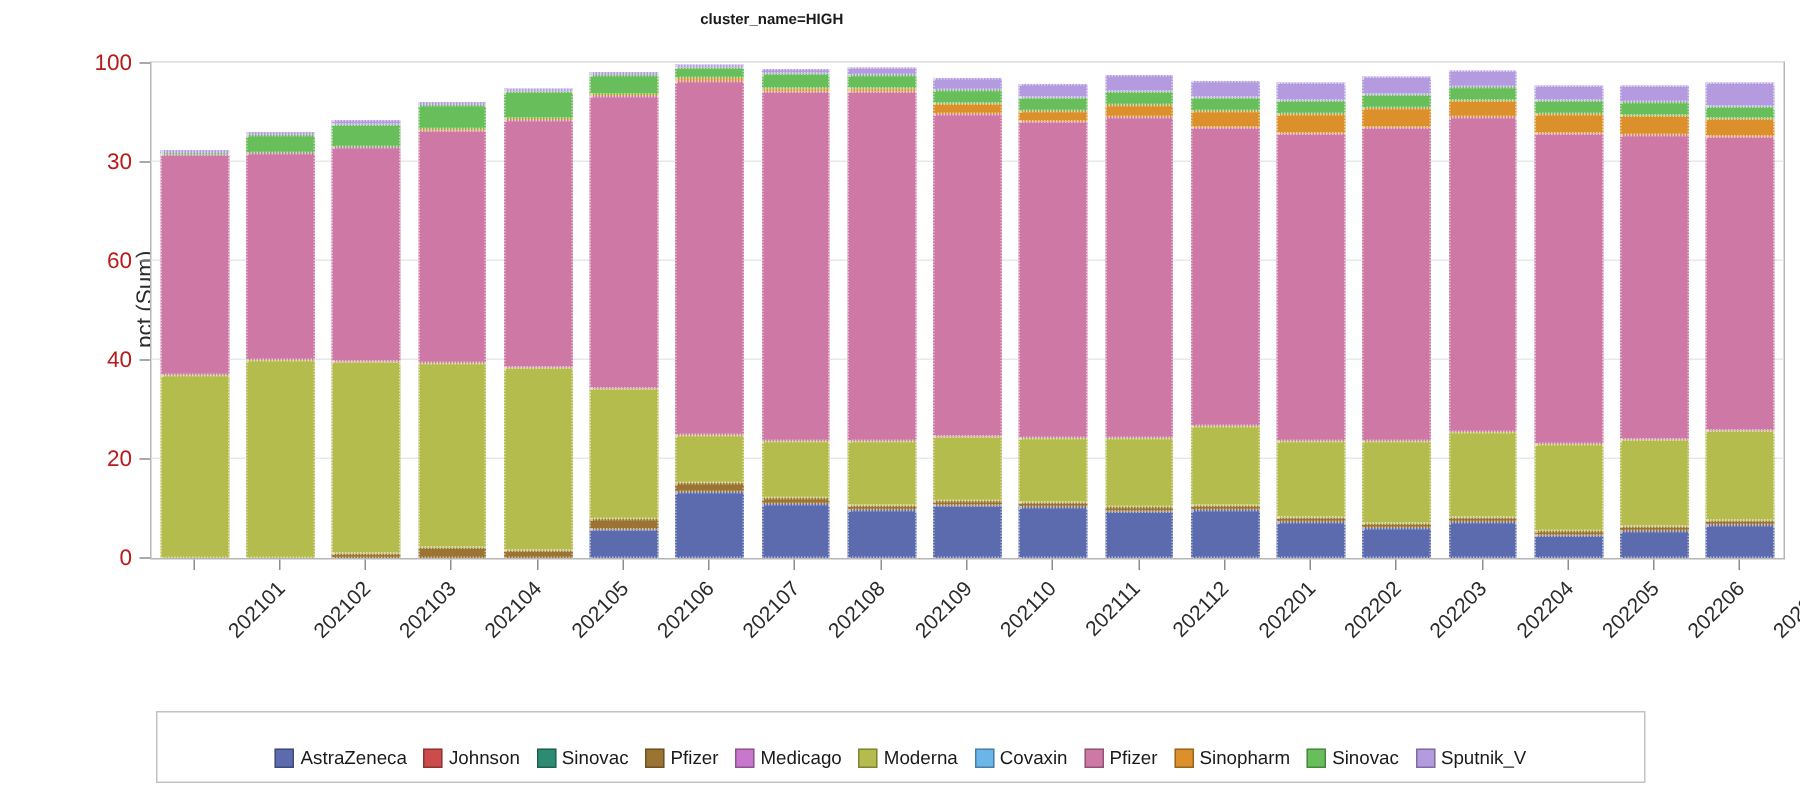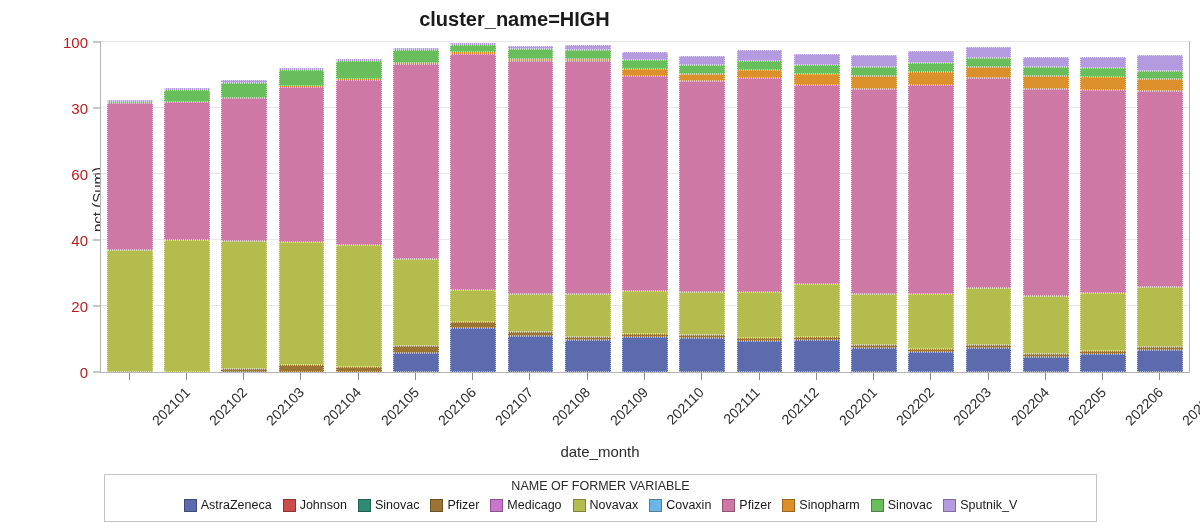--- a/index.html
+++ b/index.html
@@ -15,21 +15,21 @@
     background: #ffffff;
     overflow: hidden;
   }
   
   #chart-title {
     position: absolute;
     left: 0;
     top: 8px;
     width: 1029px;
     text-align: center;
-    font-size: 20px;
+    font-size: 10px;
     font-weight: bold;
     color: #1a1a1a;
     letter-spacing: 0px;
   }
   
   #plot-frame {
     position: absolute;
     left: 100px;
     top: 41px;
     width: 1090px;
@@ -455,24 +455,22 @@
       <div class="x-tick-label" style="left: 836.316px;">202203</div>
       <div class="x-tick-mark" style="left: 887.579px;"></div>
       <div class="x-tick-label" style="left: 893.579px;">202204</div>
       <div class="x-tick-mark" style="left: 944.842px;"></div>
       <div class="x-tick-label" style="left: 950.842px;">202205</div>
       <div class="x-tick-mark" style="left: 1002.11px;"></div>
       <div class="x-tick-label" style="left: 1008.11px;">202206</div>
       <div class="x-tick-mark" style="left: 1059.37px;"></div>
       <div class="x-tick-label" style="left: 1065.37px;">202207</div>
     </div>
-  <div id="x-axis-title">date_month</div>
 
   <div id="legend">
-    <div id="legend-title">NAME OF FORMER VARIABLE</div>
     <div id="legend-items">
         <div class="legend-item">
           <span class="legend-swatch" style="background: rgb(91, 107, 174);"></span>
           <span class="legend-label">AstraZeneca</span>
         </div>
         <div class="legend-item">
           <span class="legend-swatch" style="background: rgb(204, 75, 75);"></span>
           <span class="legend-label">Johnson</span>
         </div>
         <div class="legend-item">
@@ -482,21 +480,21 @@
         <div class="legend-item">
           <span class="legend-swatch" style="background: rgb(155, 116, 52);"></span>
           <span class="legend-label">Pfizer</span>
         </div>
         <div class="legend-item">
           <span class="legend-swatch" style="background: rgb(201, 119, 204);"></span>
           <span class="legend-label">Medicago</span>
         </div>
         <div class="legend-item">
           <span class="legend-swatch" style="background: rgb(181, 188, 78);"></span>
-          <span class="legend-label">Novavax</span>
+          <span class="legend-label">Moderna</span>
         </div>
         <div class="legend-item">
           <span class="legend-swatch" style="background: rgb(107, 182, 232);"></span>
           <span class="legend-label">Covaxin</span>
         </div>
         <div class="legend-item">
           <span class="legend-swatch" style="background: rgb(206, 121, 165);"></span>
           <span class="legend-label">Pfizer</span>
         </div>
         <div class="legend-item">

